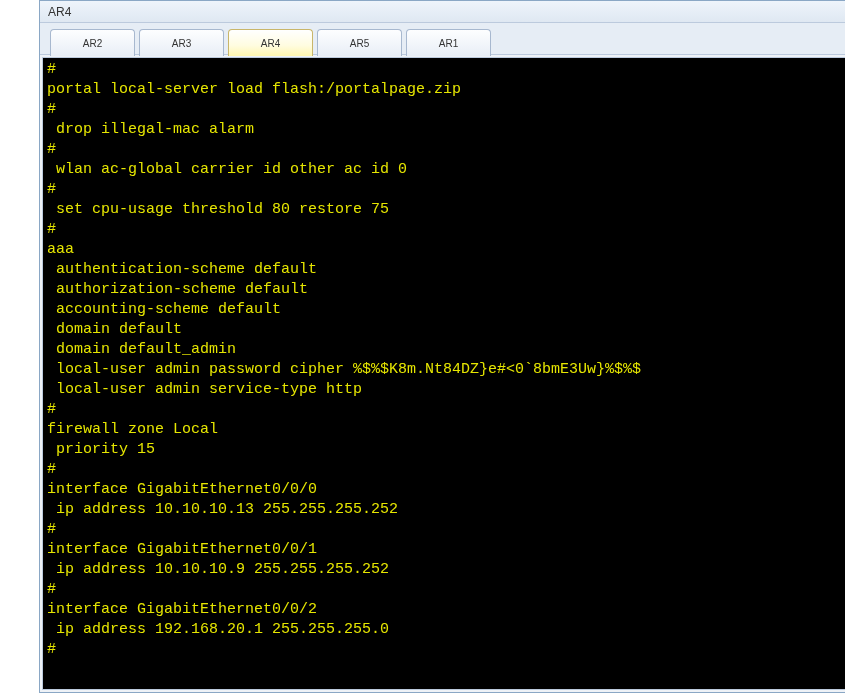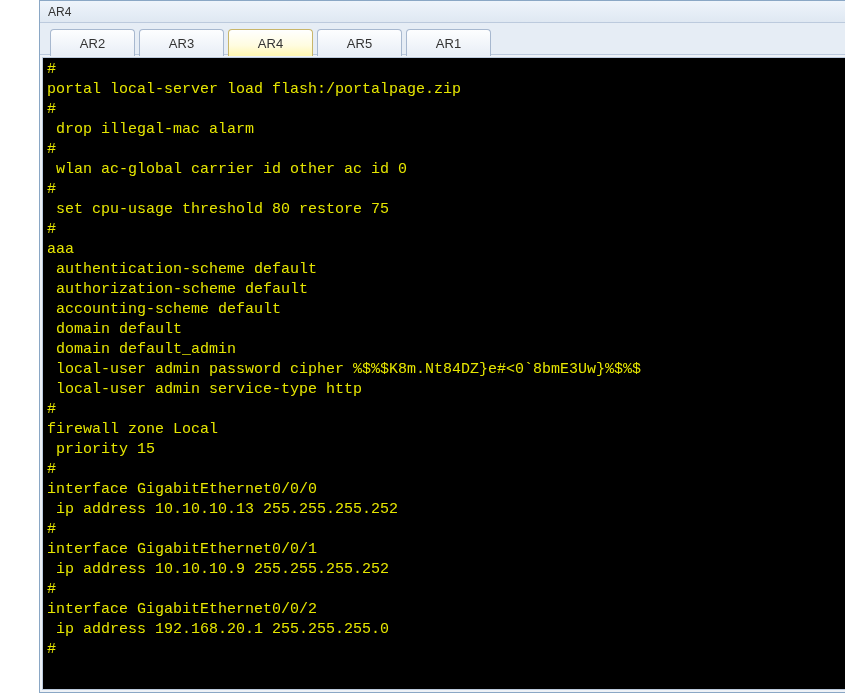--- a/index.html
+++ b/index.html
@@ -36,21 +36,21 @@
     display: flex;
     gap: 4px;
   }
   .tab {
     min-width: 85px;
     height: 27px;
     border: 1px solid #a7b8cf;
     border-bottom: none;
     border-radius: 4px 4px 0 0;
     background: linear-gradient(#fdfeff, #e8eef6);
-    font-size: 13px;
+    font-size: 10px;
     color: #333;
     display: flex;
     align-items: center;
     justify-content: center;
     cursor: pointer;
     position: relative;
     top: 1px;
   }
   .tab.active {
     background: linear-gradient(#ffffff 0%, #fffce0 60%, #fff7b0 100%);

